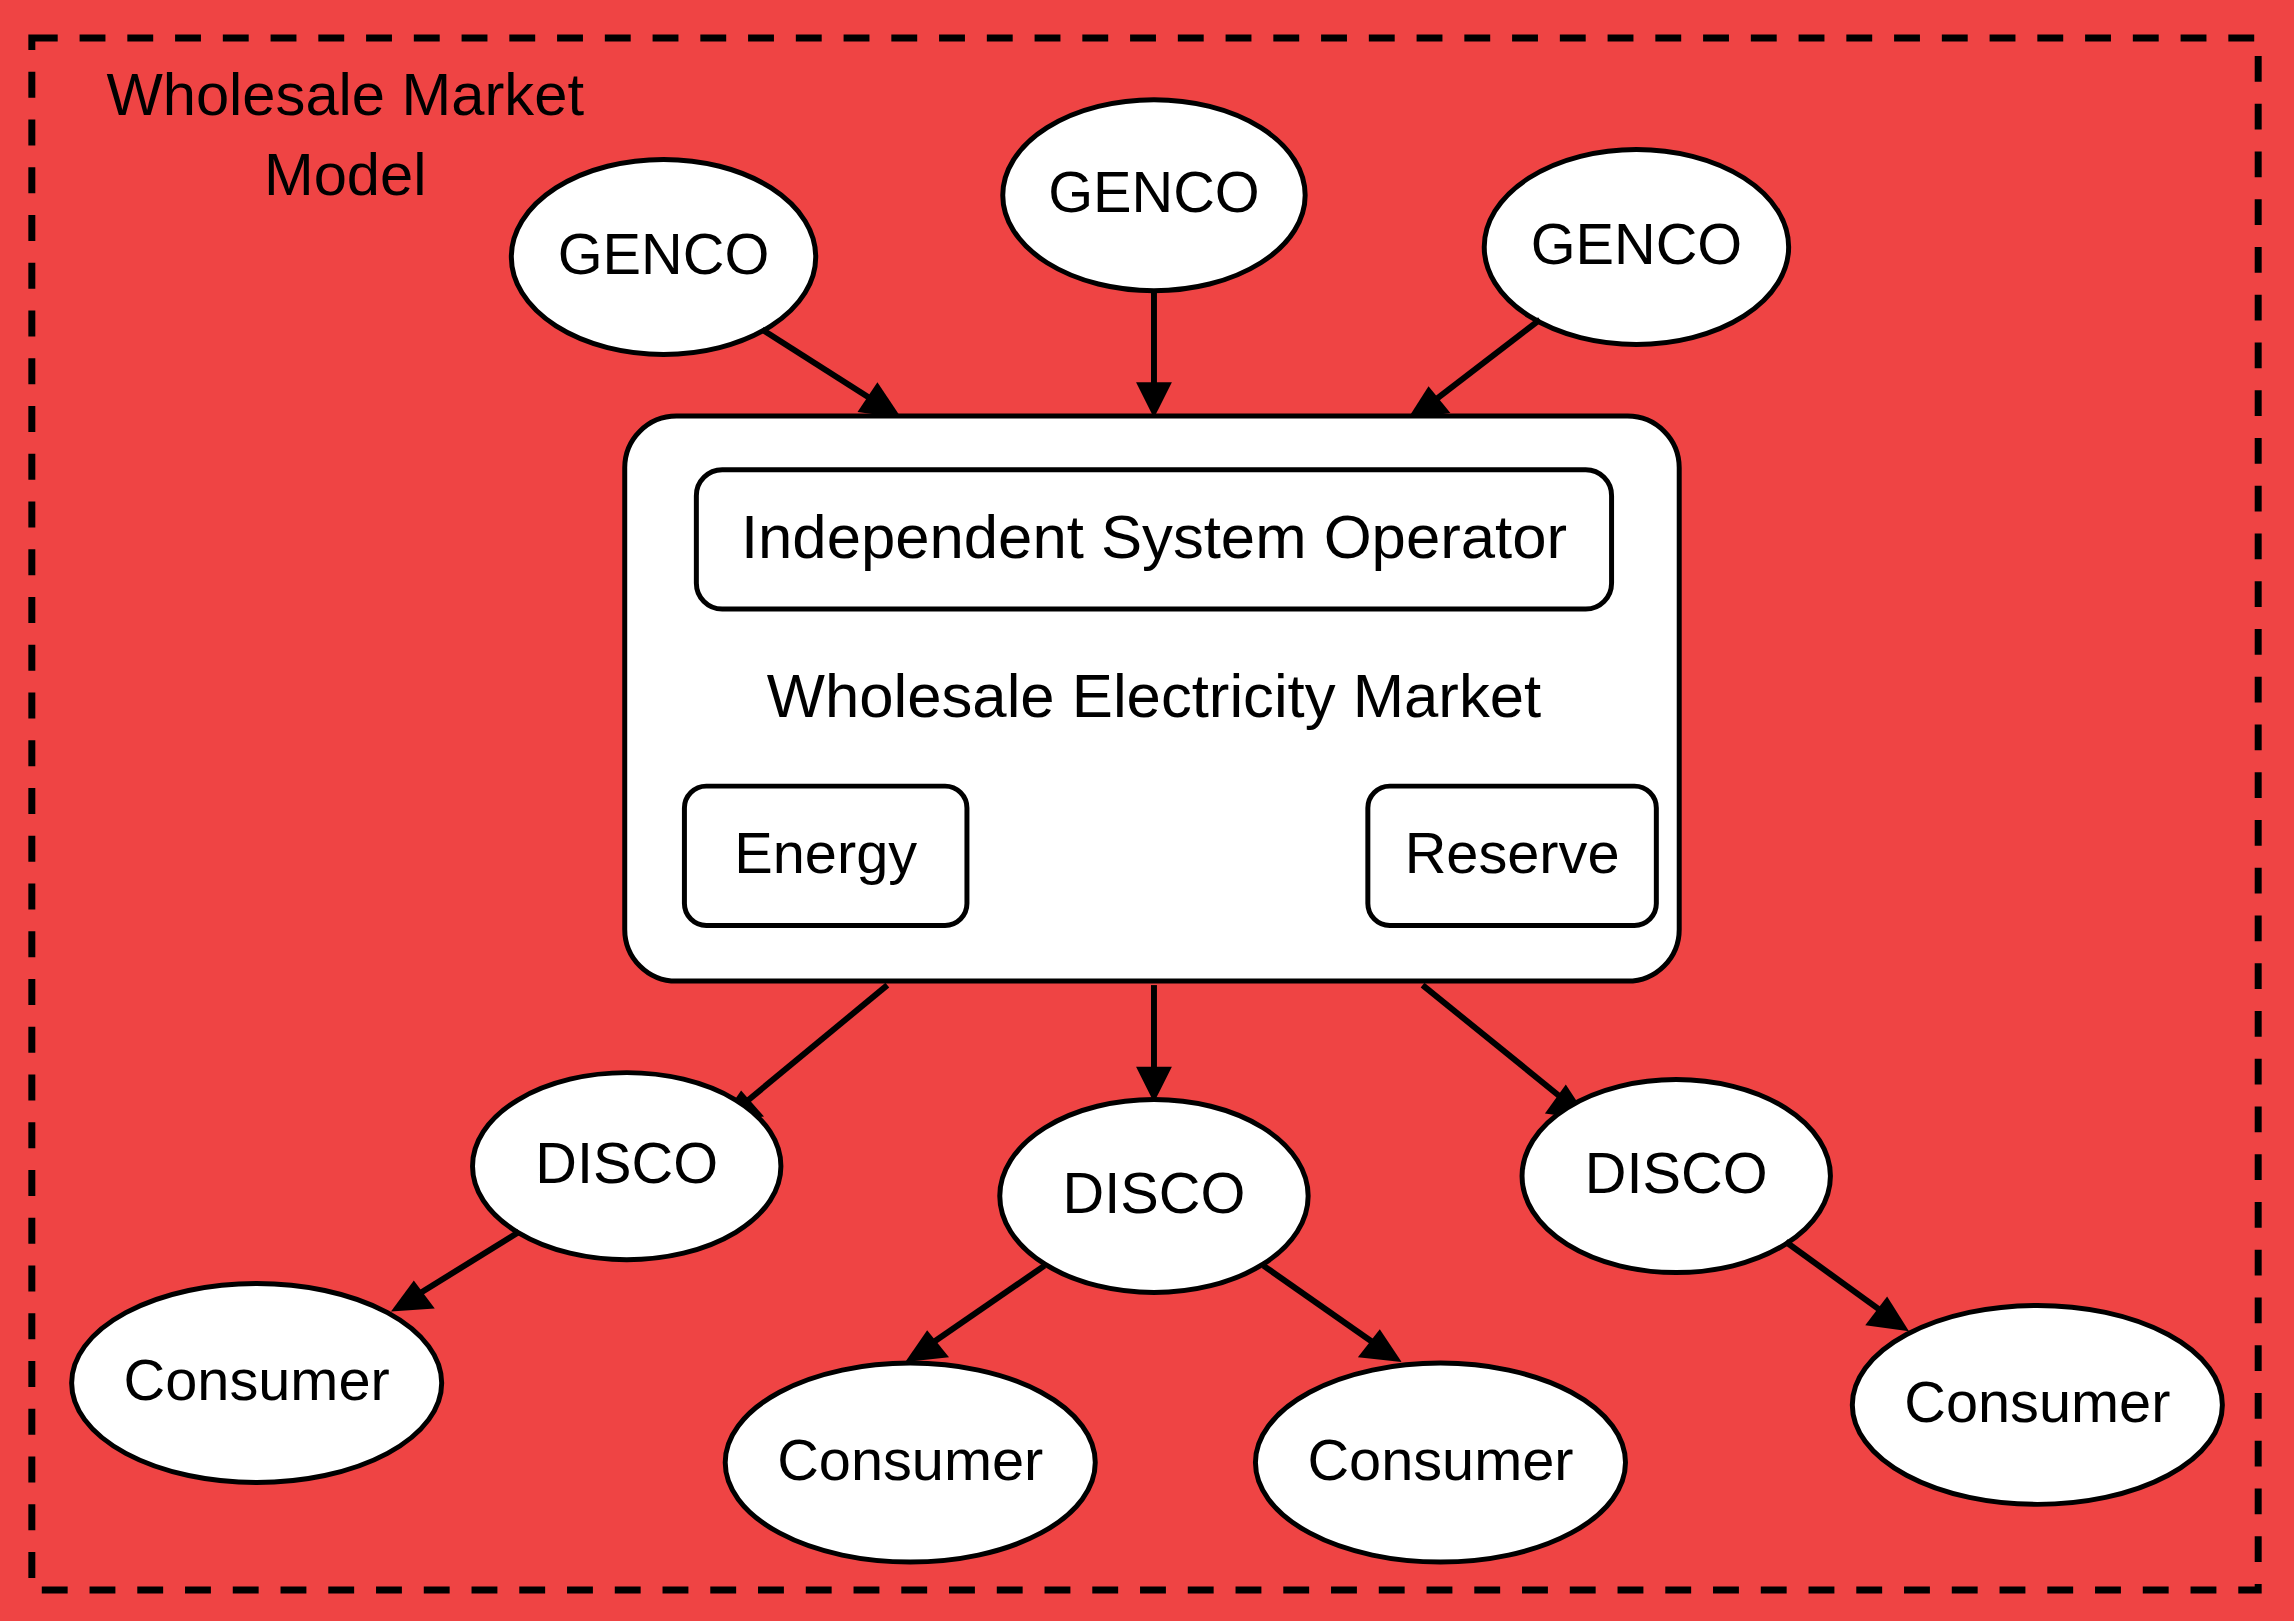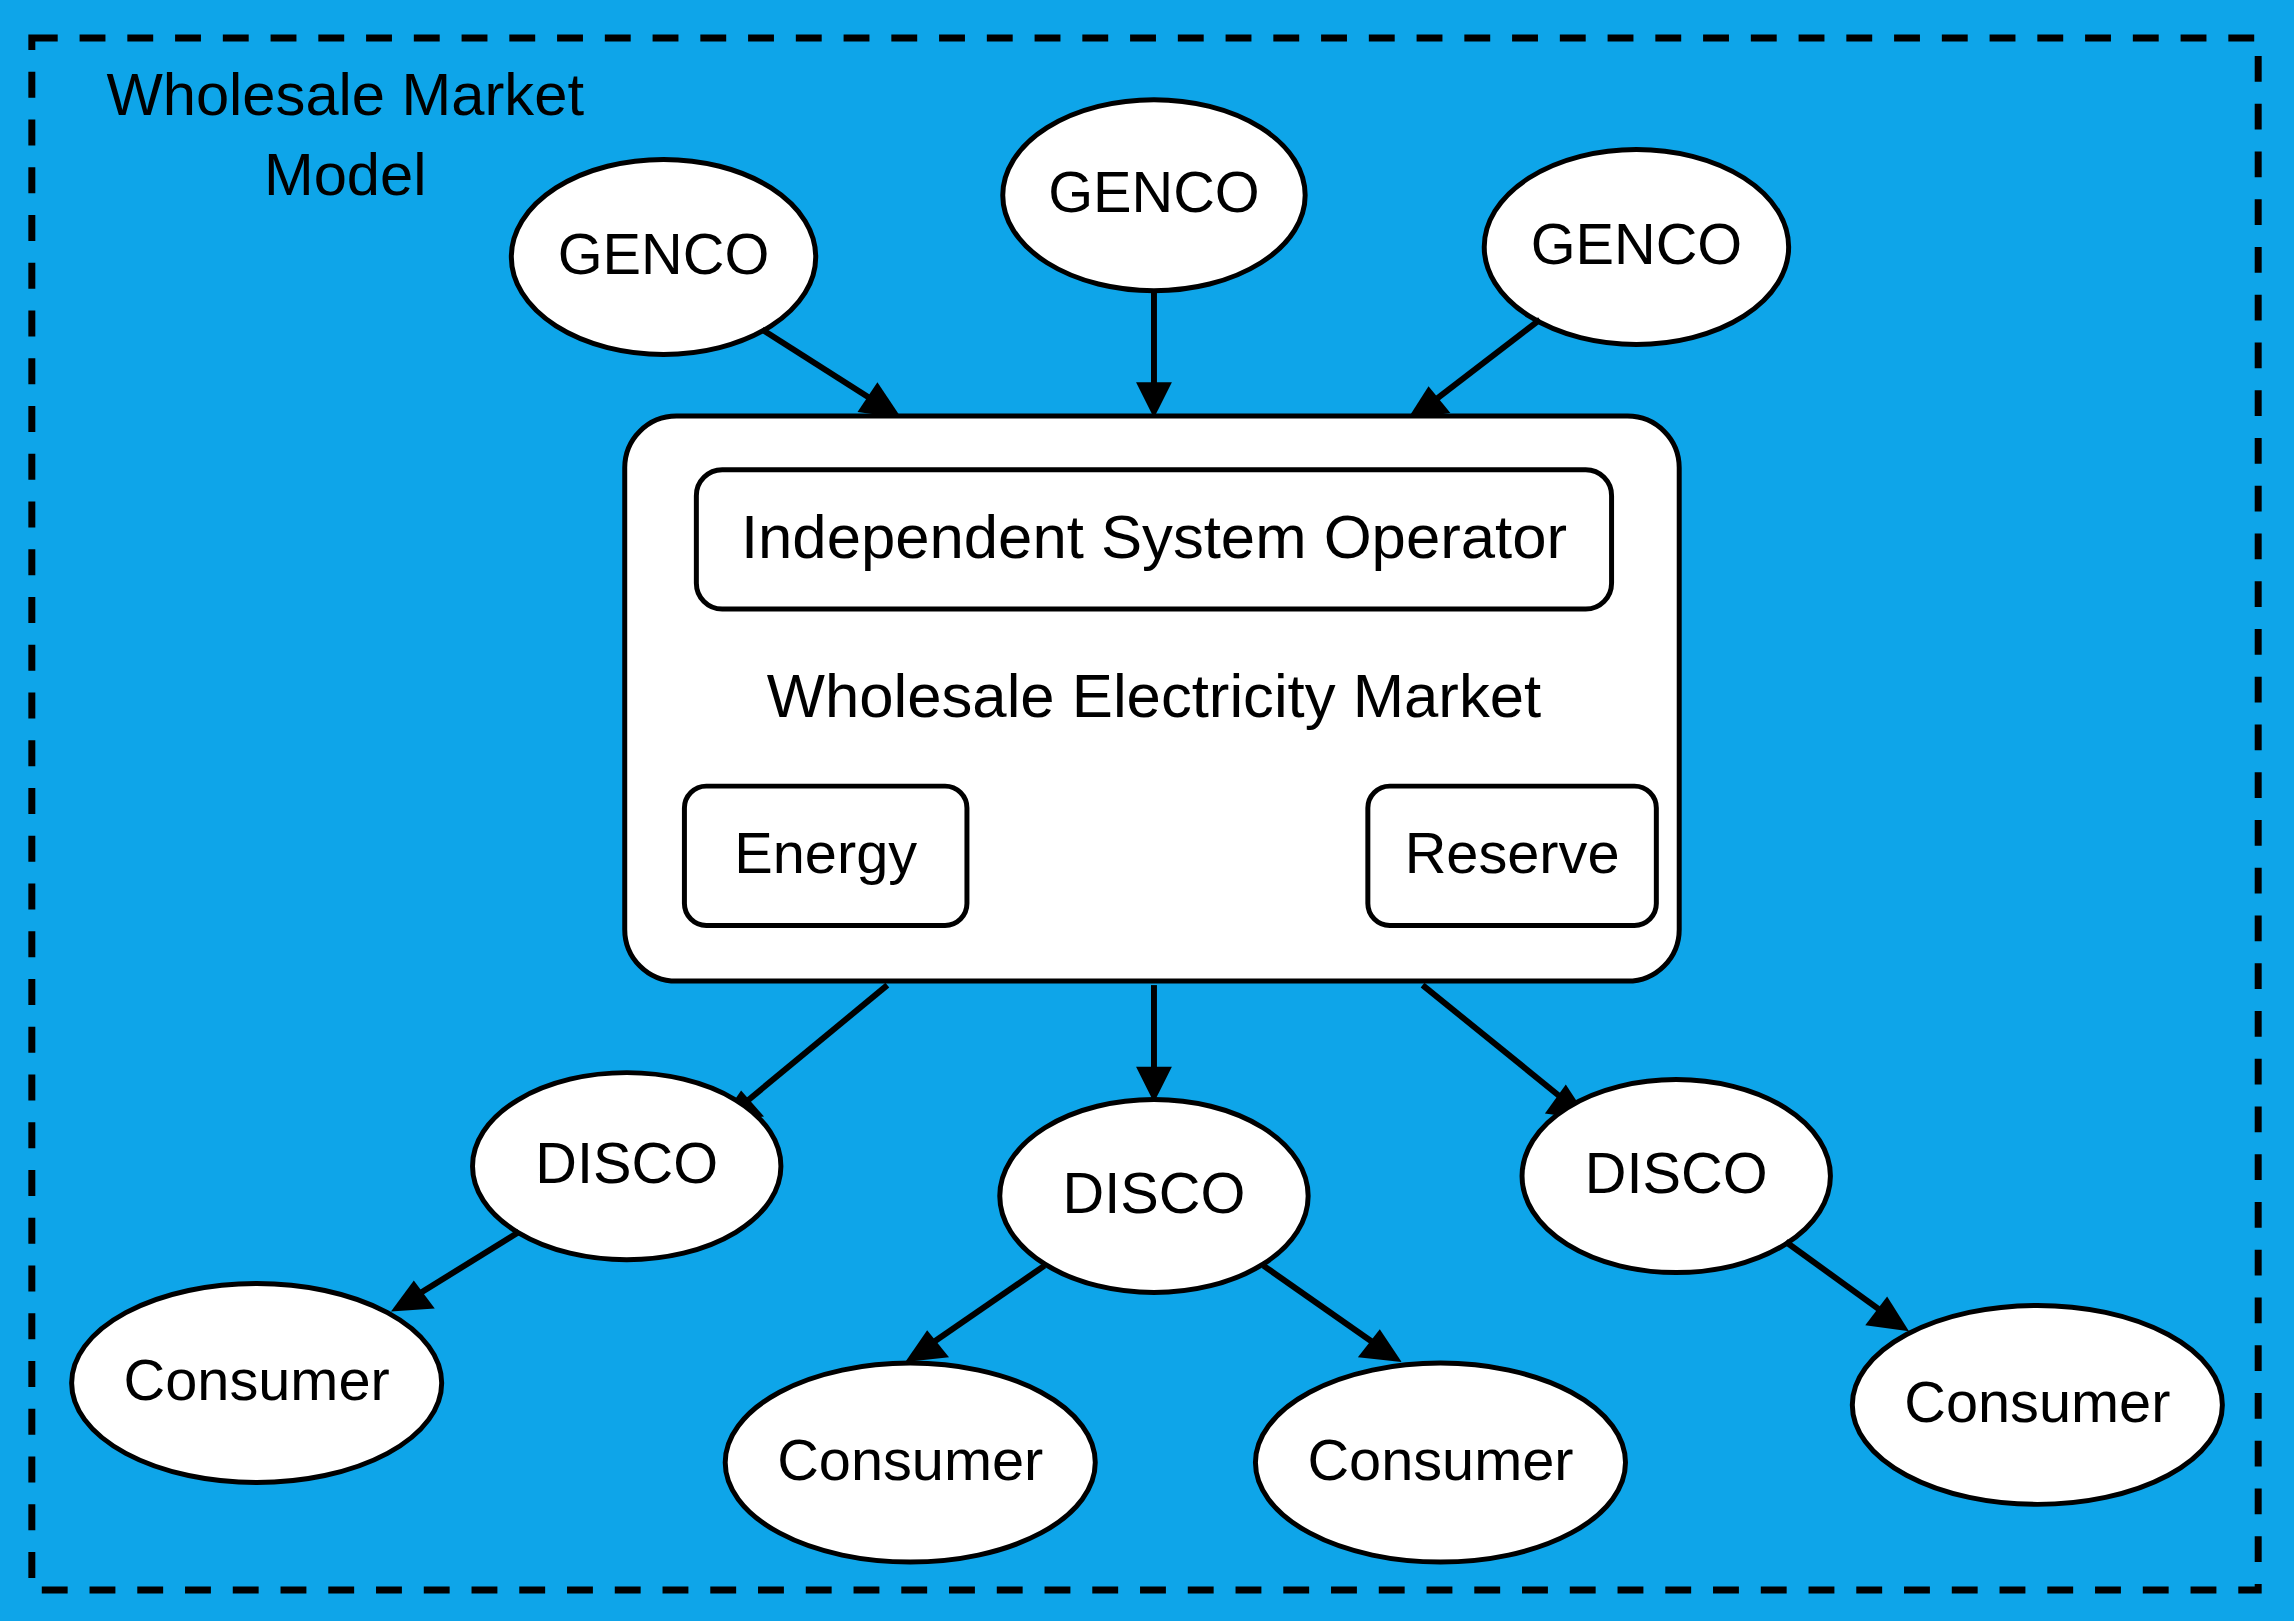--- a/index.html
+++ b/index.html
@@ -4,21 +4,21 @@
 <style>
   html, body {
     margin: 0;
     padding: 0;
     background: #ffffff;
   }
   #stage {
     position: relative;
     width: 2294px;
     height: 1622px;
-    background: #0ea5e9;
+    background: #ef4444;
     font-family: "Liberation Sans", sans-serif;
     overflow: hidden;
   }
   svg#diagram {
     position: absolute;
     left: 0;
     top: 0;
     width: 2294px;
     height: 1622px;
   }

